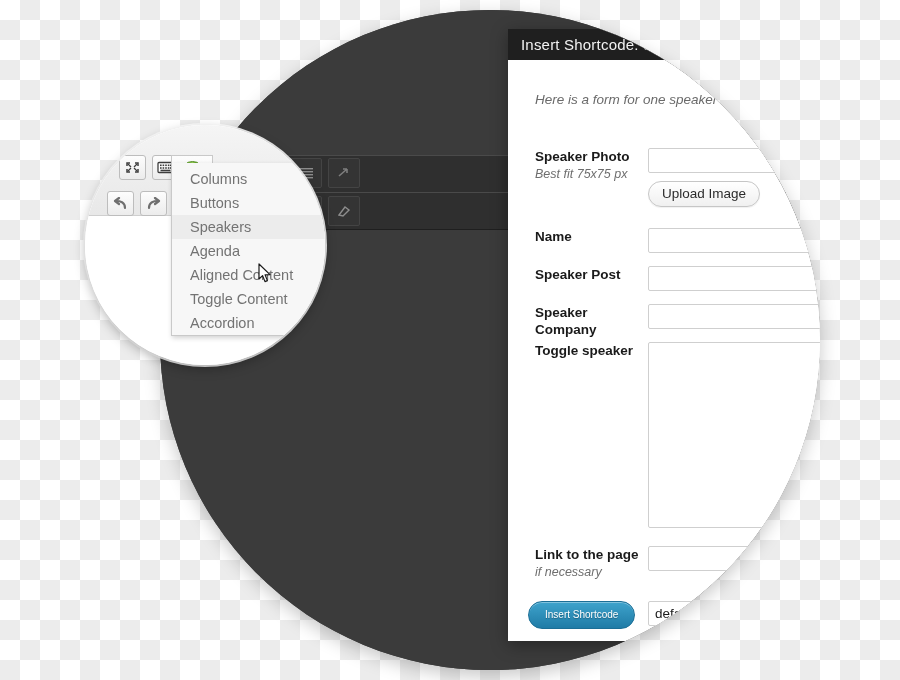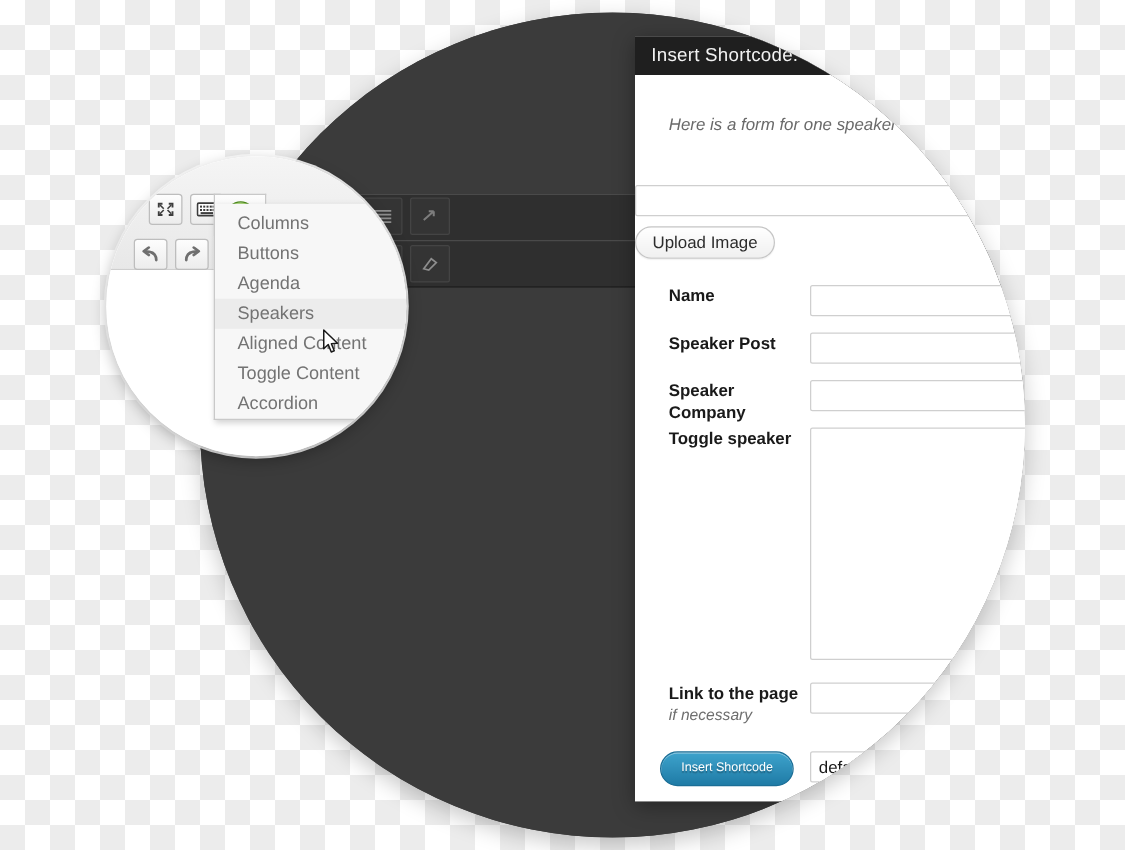--- a/index.html
+++ b/index.html
@@ -330,20 +330,24 @@
     </div>
 
     <div class="dialog">
       <div class="dialog-title">Insert Shortcode: Speakers</div>
 
       <div class="dialog-body">
 
         <div class="intro">Here is a form for one speaker below. To add more speakers y</div>
 
         <div class="row" style="top:88px; left:0;">
+          <div class="lbl">
+            <span>Speaker Photo</span>
+            <span class="sub">Best fit 75x75 px</span>
+          </div>
           <div>
             <div class="fld"></div>
             <div class="upload-btn">Upload Image</div>
           </div>
         </div>
 
         <div class="row" style="top:168px; left:0;">
           <div class="lbl">Name</div>
           <div class="fld"></div>
         </div>
@@ -444,22 +448,22 @@
         </svg>
       </div>
 
       <div class="plus-btn">
         <span class="plus-circle"></span>
       </div>
 
       <div class="menu">
         <div class="menu-item">Columns</div>
         <div class="menu-item">Buttons</div>
+        <div class="menu-item active">Speakers</div>
         <div class="menu-item">Agenda</div>
-        <div class="menu-item active">Speakers</div>
         <div class="menu-item">Aligned Content</div>
         <div class="menu-item">Toggle Content</div>
         <div class="menu-item">Accordion</div>
       </div>
     </div>
   </div>
 
   <div class="cursor">
     <svg width="14" height="20" viewBox="0 0 14 20">
       <path d="M1 1 L1 16 L4.6 12.6 L7 18.6 L9.4 17.6 L7.1 11.9 L12 11.6 Z" fill="#ffffff" stroke="#1a1a1a" stroke-width="1.2" stroke-linejoin="round"></path>

